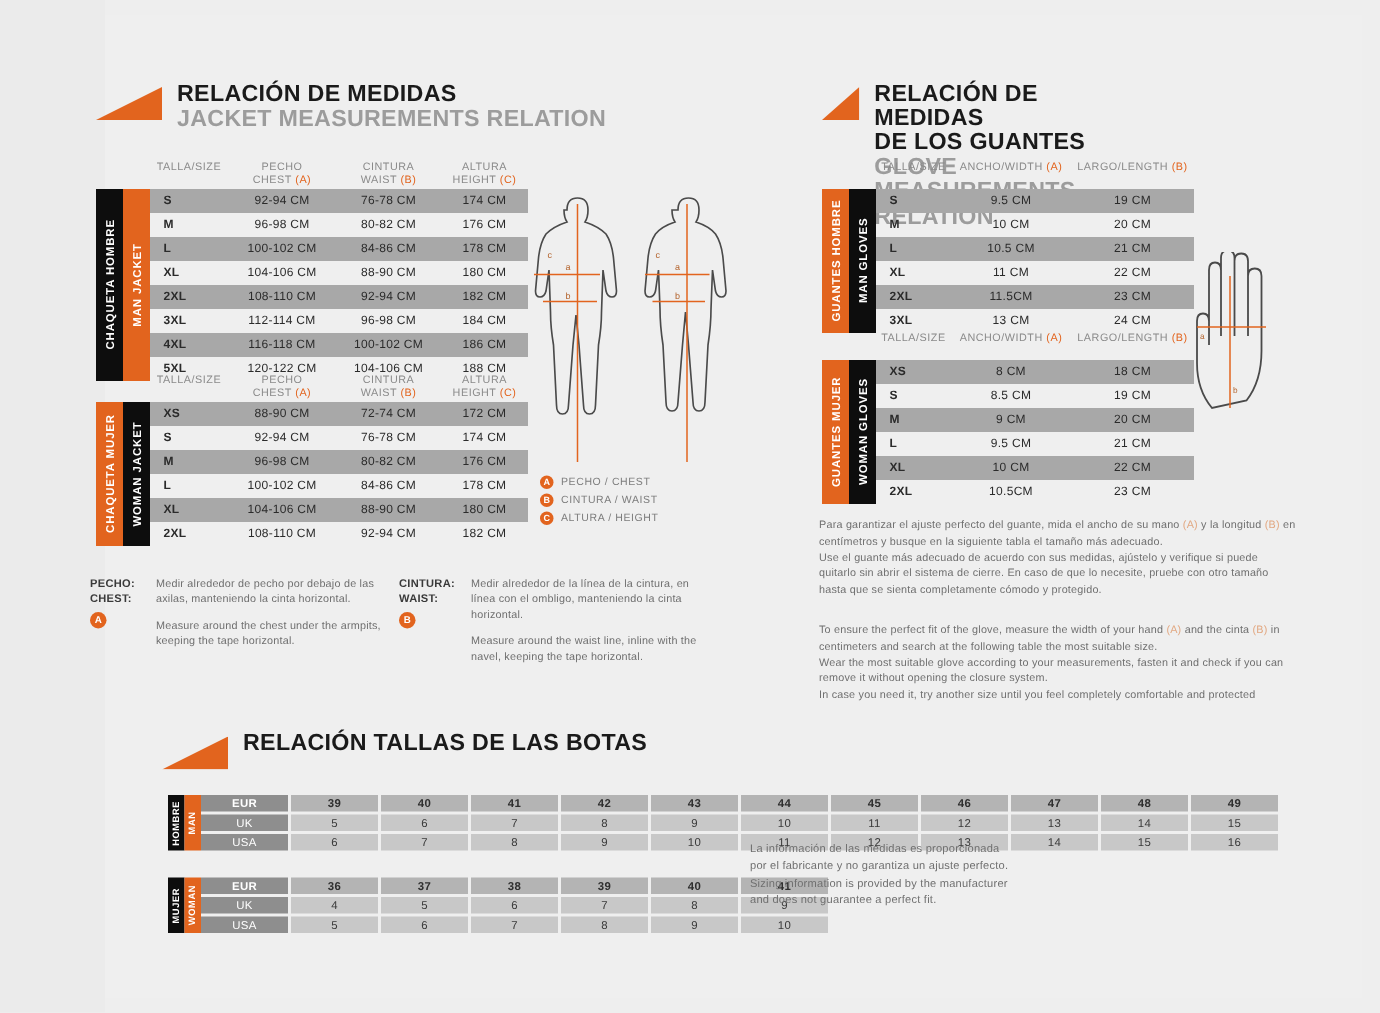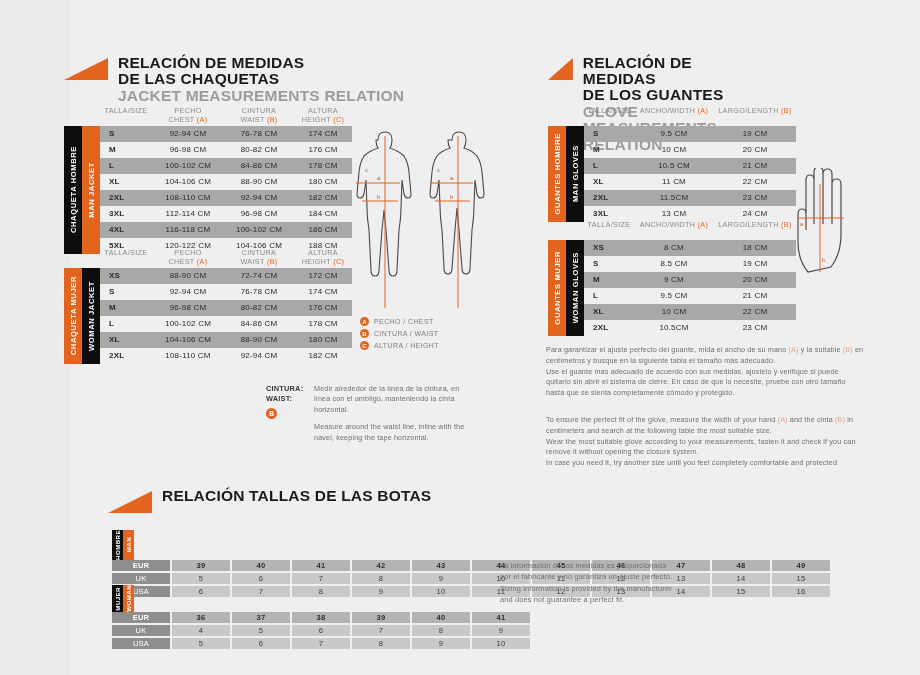--- a/index.html
+++ b/index.html
@@ -121,21 +121,21 @@
 
   
   .gpara { position: absolute; width: 318px; }
   .gpara p {
     font-size: 7.2px; color: #6f6f6f; line-height: 1.5; letter-spacing: .15px;
   }
   .gpara .hl { color: #e2a882; }
 
   
   .btable { position: absolute; }
-  .bt-wrap { display: flex; flex-direction: column; }
+  .bt-wrap { display: flex; }
   .bt-side { display: flex; width: 22px; flex: 0 0 22px; }
   .bt-side .s { width: 11px; display: flex; align-items: center; justify-content: center; }
   .bt-side .s span {
     writing-mode: vertical-rl; transform: rotate(180deg);
     font-size: 6.2px; font-weight: bold; letter-spacing: .4px;
     white-space: nowrap; text-transform: uppercase;
   }
   .bt-side .s.es { background: #0d0d0d; }
   .bt-side .s.es span { color: #ffffff; }
   .bt-side .s.en { background: #e2641e; }
@@ -159,21 +159,20 @@
 <body>
 
 <div class="page">
   <div class="left-strip"></div>
   <div class="canvas"></div>
 
   <div class="sec-head" style="left:64px; top:55px;">
     <div class="arrow"></div>
     <div class="sec-titles">
       <div class="sec-es">RELACIÓN DE MEDIDAS</div>
-      <div class="sec-es">DE LAS CHAQUETAS</div>
       <div class="sec-en">JACKET MEASUREMENTS RELATION</div>
     </div>
   </div>
 
   <div class="mtable jk" style="left:64px; top:106px;">
     <div class="mt-head">
       <div class="th c0">TALLA/SIZE</div>
       <div class="th c1">
         <span>PECHO</span><br>
         <span>CHEST</span>
@@ -360,20 +359,31 @@
     <div class="leg-item">
       <span class="dot">B</span>
       <span class="leg-txt">CINTURA / WAIST</span>
     </div>
     <div class="leg-item">
       <span class="dot">C</span>
       <span class="leg-txt">ALTURA / HEIGHT</span>
     </div>
   </div>
 
+  <div class="note" style="left:60px; top:384px; width:200px;">
+    <div class="note-key">
+      <div class="k1">PECHO:</div>
+      <div class="k2">CHEST:</div>
+      <div class="kdot">A</div>
+    </div>
+    <div class="note-body">
+      <p>Medir alrededor de pecho por debajo de las axilas, manteniendo la cinta horizontal.</p>
+      <p>Measure around the chest under the armpits, keeping the tape horizontal.</p>
+    </div>
+  </div>
 
   <div class="note" style="left:266px; top:384px; width:210px;">
     <div class="note-key" style="width:48px;flex:0 0 48px;">
       <div class="k1">CINTURA:</div>
       <div class="k2">WAIST:</div>
       <div class="kdot">B</div>
     </div>
     <div class="note-body">
       <p>Medir alrededor de la línea de la cintura, en línea con el ombligo, manteniendo la cinta horizontal.</p>
       <p>Measure around the waist line, inline with the navel, keeping the tape horizontal.</p>
@@ -508,21 +518,21 @@
         <line x1="12" y1="50" x2="58" y2="50"></line>
         <line x1="34" y1="16" x2="34" y2="104"></line>
       </g>
       <text x="14" y="58" font-size="5.5" fill="#b4642e" font-family="Liberation Sans, sans-serif">a</text>
       <text x="36" y="94" font-size="5.5" fill="#b4642e" font-family="Liberation Sans, sans-serif">b</text>
     </svg>
   </div>
 
   <div class="gpara" style="left:546px; top:345px;">
     <p>
-      <span>Para garantizar el ajuste perfecto del guante, mida el ancho de su mano </span><span class="hl">(A)</span><span> y la suitable </span><span class="hl">(B)</span><span> en centímetros y busque en la siguiente tabla el tamaño más adecuado.</span>
+      <span>Para garantizar el ajuste perfecto del guante, mida el ancho de su mano </span><span class="hl">(A)</span><span> y la longitud </span><span class="hl">(B)</span><span> en centímetros y busque en la siguiente tabla el tamaño más adecuado.</span>
     </p>
     <p>Use el guante más adecuado de acuerdo con sus medidas, ajústelo y verifique si puede quitarlo sin abrir el sistema de cierre. En caso de que lo necesite, pruebe con otro tamaño hasta que se sienta completamente cómodo y protegido.</p>
   </div>
 
   <div class="gpara" style="left:546px; top:415px;">
     <p>
       <span>To ensure the perfect fit of the glove, measure the width of your hand </span><span class="hl">(A)</span><span> and the cinta </span><span class="hl">(B)</span><span> in centimeters and search at the following table the most suitable size.</span>
     </p>
     <p>Wear the most suitable glove according to your measurements, fasten it and check if you can remove it without opening the closure system.</p>
     <p style="margin-top:0">In case you need it, try another size until you feel completely comfortable and protected</p>

